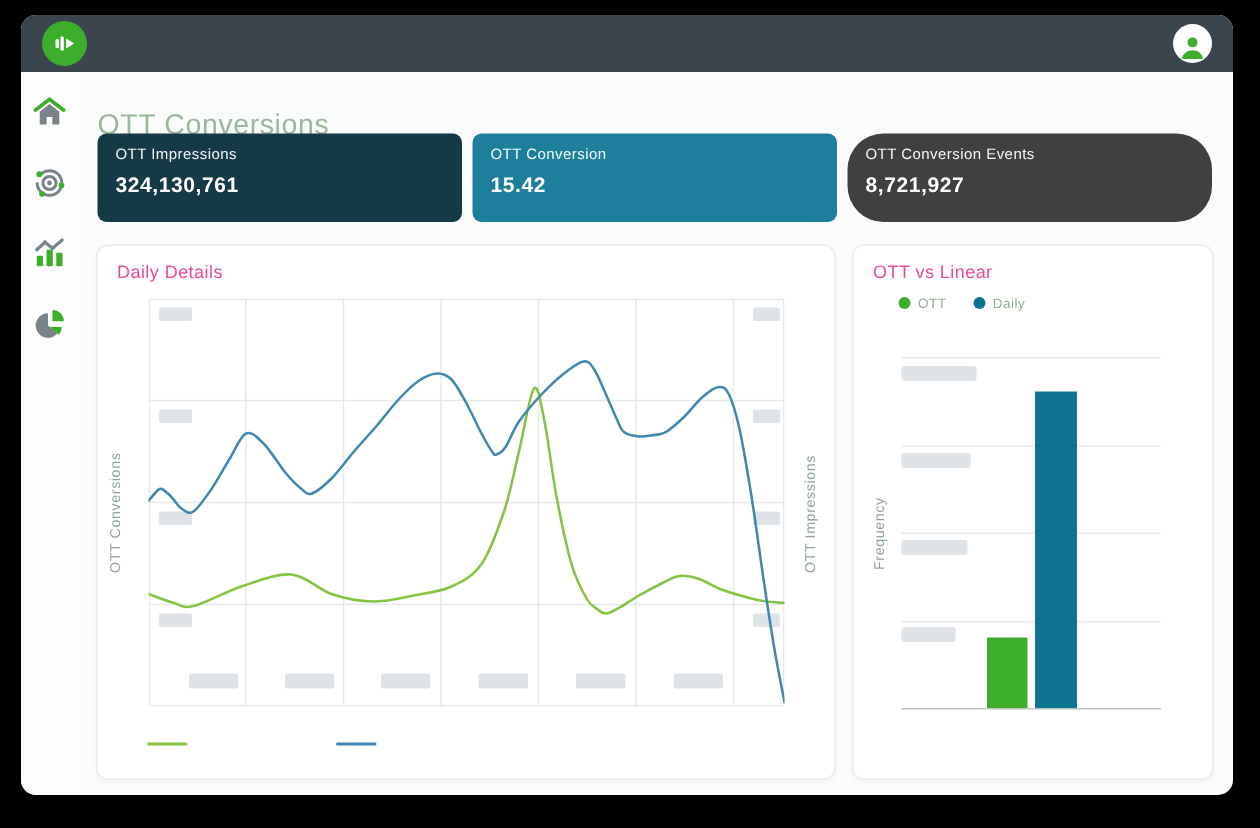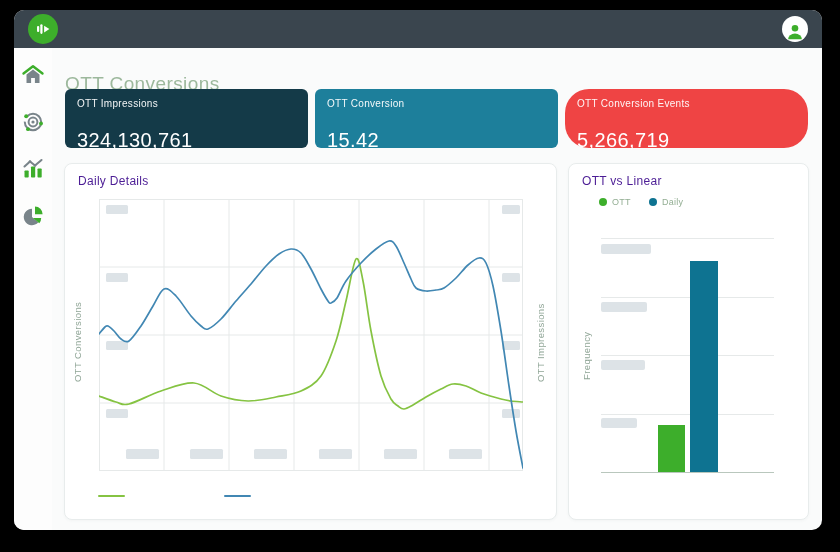--- a/index.html
+++ b/index.html
@@ -16,25 +16,25 @@
   
   .sidebar{position:absolute;left:0;top:38px;bottom:0;width:38px;background:#fdfdfd;
            display:flex;flex-direction:column;align-items:center;padding-top:15px;gap:23px;box-sizing:border-box;}
   .side-btn{width:24px;height:24px;border:none;background:none;padding:0;cursor:pointer;display:block;}
   
   .main{position:absolute;left:38px;top:38px;right:0;bottom:0;}
   .page-title{position:absolute;left:13px;top:12px;font-size:19px;letter-spacing:.4px;color:#9cb89c;font-weight:400;}
   .cards{position:absolute;left:13px;top:41px;width:743px;height:59px;display:flex;gap:7px;}
   .card{flex:1;border-radius:6px;padding:9px 12px;box-sizing:border-box;color:#fff;}
   .card-label{font-size:10px;letter-spacing:.3px;opacity:.95;}
-  .card-value{font-size:20px;font-weight:400;letter-spacing:.4px;margin-top:20px;}
+  .card-value{font-size:14px;font-weight:700;letter-spacing:.4px;margin-top:6px;}
   
   .panel{position:absolute;top:115px;height:357px;background:#fff;border:1px solid #e8ecec;
          border-radius:8px;box-sizing:border-box;box-shadow:0 1px 3px rgba(60,70,70,.04);}
-  .panel-title{position:absolute;left:13px;top:10px;font-size:12px;letter-spacing:.3px;color:#4c1d95;}
+  .panel-title{position:absolute;left:13px;top:10px;font-size:12px;letter-spacing:.3px;color:#ec4899;}
   .panel-daily{left:12px;width:493px;}
   .panel-bars{left:516px;width:241px;}
   .axis-label{position:absolute;font-size:9.5px;color:#8fa596;letter-spacing:.4px;white-space:nowrap;
               transform:rotate(-90deg);transform-origin:left top;}
   .lbl-left{left:7px;top:218px;}
   .lbl-right{left:470px;top:218px;}
   .lbl-freq{left:12px;top:216px;}
   #line-chart{position:absolute;left:34px;top:35px;width:424px;height:272px;display:block;}
   .line-legend{position:absolute;left:0;top:331px;width:100%;height:3px;}
   .line-legend span{position:absolute;height:2px;width:27px;border-radius:1px;display:block;}
@@ -114,23 +114,23 @@
 
     <section class="cards">
       <div class="card" style="background: rgb(20, 58, 72); color: rgb(255, 255, 255);">
         <div class="card-label">OTT Impressions</div>
         <div class="card-value">324,130,761</div>
       </div>
       <div class="card" style="background: rgb(29, 127, 155); color: rgb(255, 255, 255);">
         <div class="card-label">OTT Conversion</div>
         <div class="card-value">15.42</div>
       </div>
-      <div class="card" style="background: #ef4444; color: rgb(255, 255, 255); border-radius: 24px;">
+      <div class="card" style="background: #404040; color: rgb(255, 255, 255); border-radius: 24px;">
         <div class="card-label">OTT Conversion Events</div>
-        <div class="card-value">5,266,719</div>
+        <div class="card-value">8,721,927</div>
       </div>
     </section>
 
     <section class="panel panel-daily">
       <div class="panel-title">Daily Details</div>
       <span class="axis-label lbl-left">OTT Conversions</span>
       <svg id="line-chart" viewBox="0 0 424 272" preserveAspectRatio="none">
           <rect x="0.5" y="0.5" width="423" height="271" fill="none" stroke="#e6e9e9"></rect>
           <line x1="65" y1="0" x2="65" y2="272" stroke="#e6e9e9"></line>
           <line x1="130" y1="0" x2="130" y2="272" stroke="#e6e9e9"></line>

